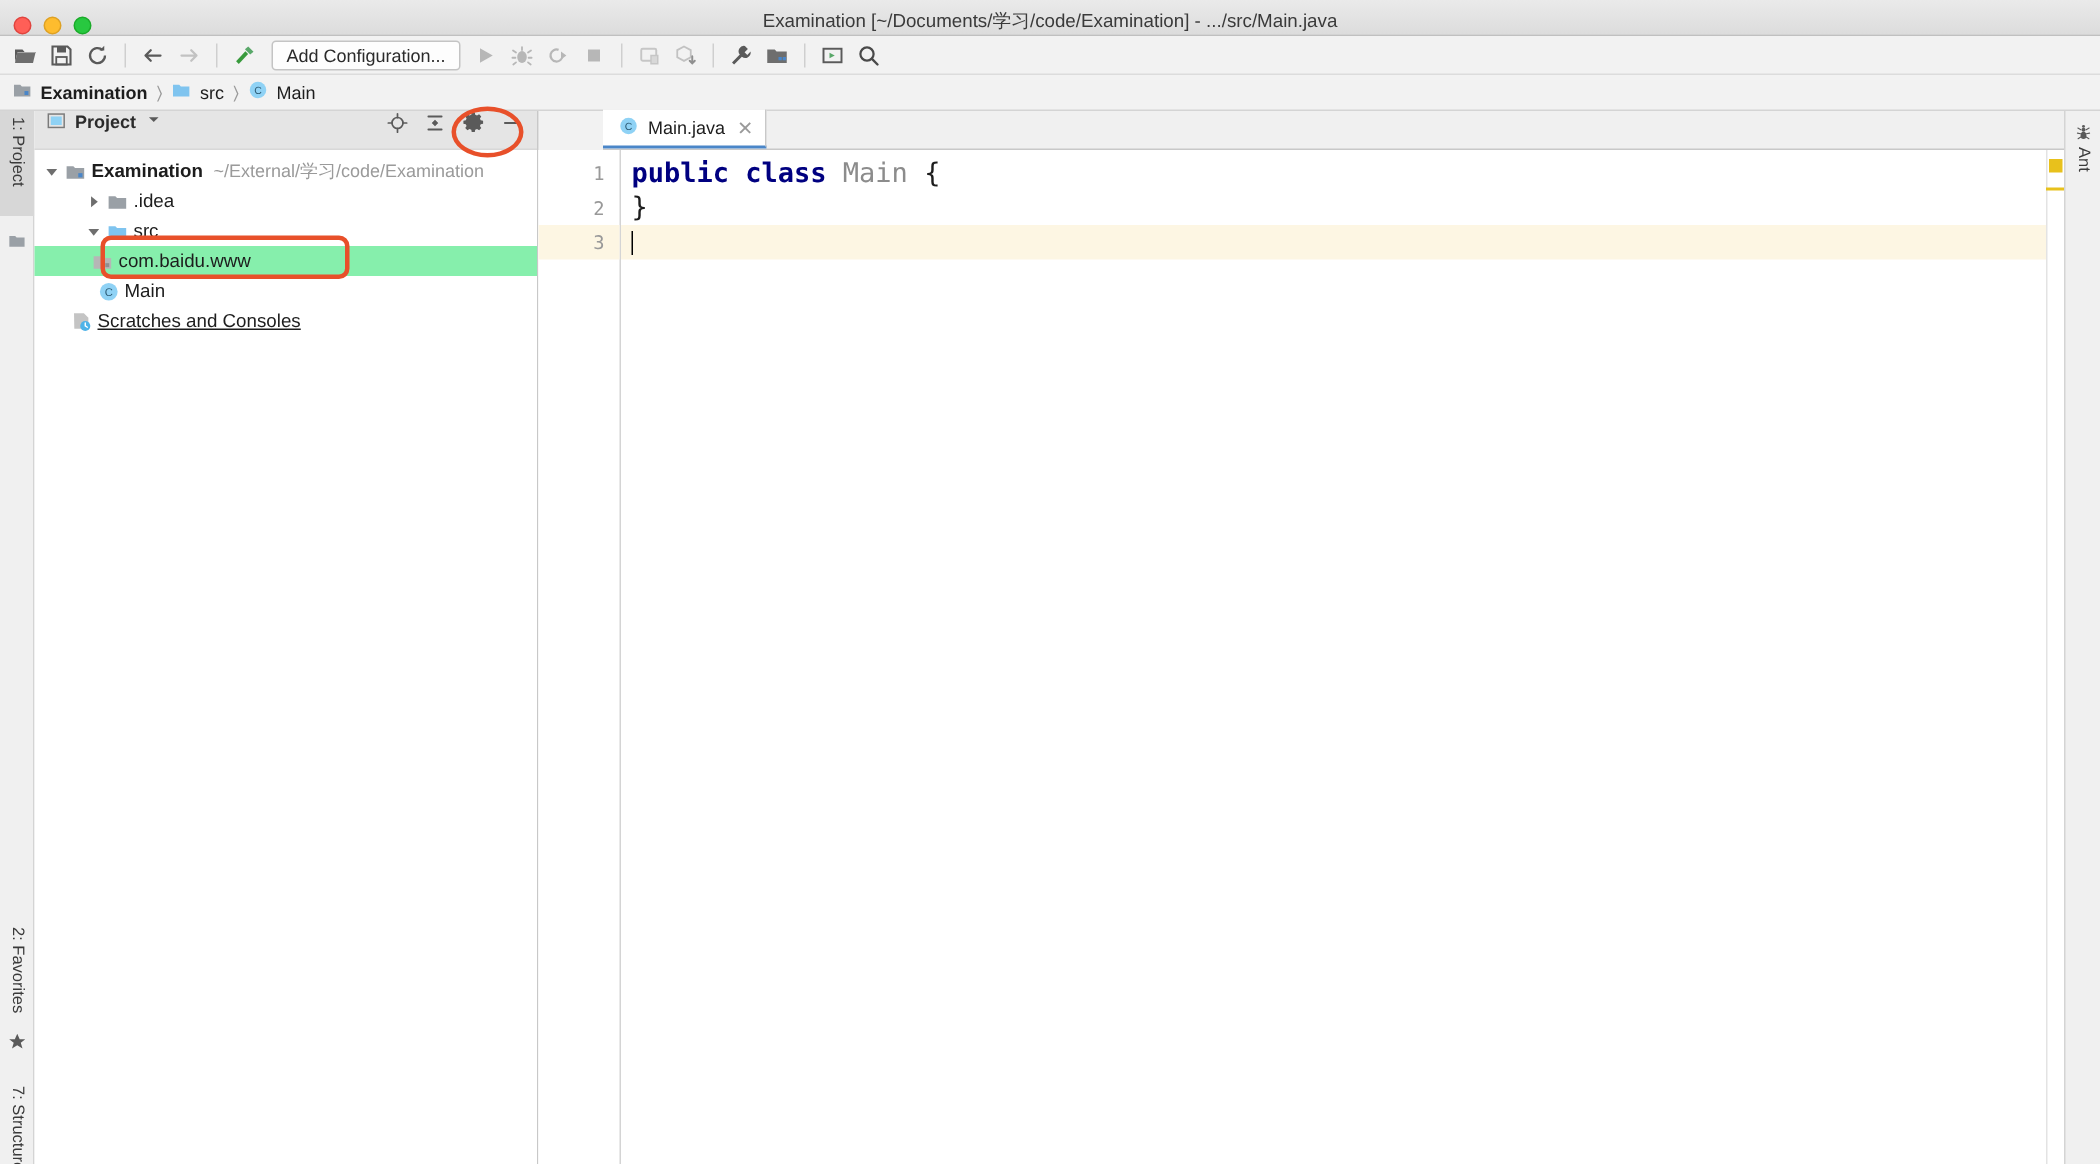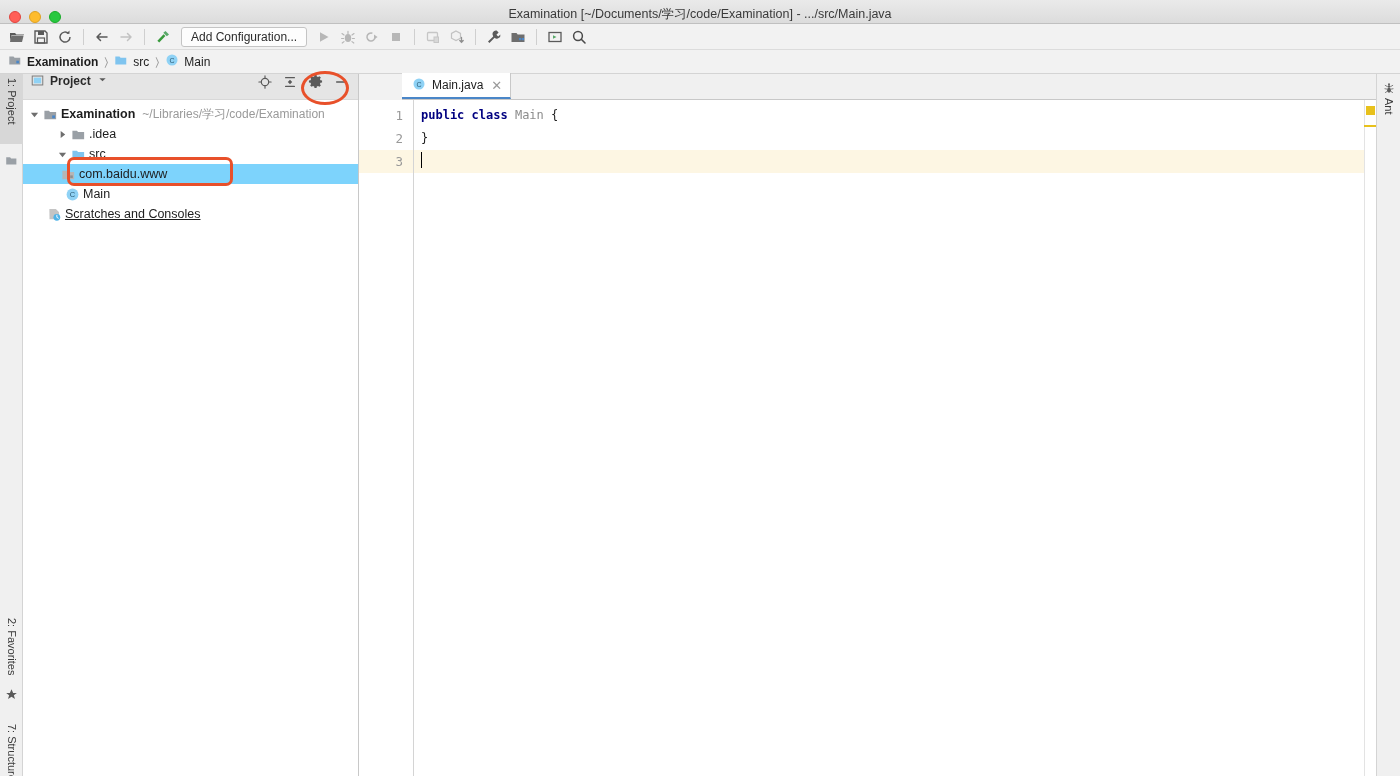--- a/index.html
+++ b/index.html
@@ -95,21 +95,21 @@
     gap:6px; flex-shrink:0;font-weight:bold;
   }
   .panel-title { font-size:12px; color:#2b2b2b; }
   .panel-head-icons { margin-left:auto; display:flex; align-items:center; gap:11px; padding-right:6px; }
 
   .tree { padding-top:4px; font-size:12.5px; position:relative; }
   .node {
     height:20px; display:flex; align-items:center;
     padding-left:4px; white-space:nowrap; position:relative;
   }
-  .node.sel { background:#7dd3fc;padding-left:36px; }
+  .node.sel { background:#86efac;padding-left:36px; }
   .arrow { width:14px; display:flex; align-items:center; justify-content:center; flex-shrink:0; }
   .nicon { width:18px; display:flex; align-items:center; justify-content:center; flex-shrink:0; }
   .nlabel { padding-left:2px; }
   .nlabel.bold { font-weight:bold; }
   .npath { color:#9a9a9a; padding-left:7px; font-size:12px; }
   .ind1 { padding-left:4px; }
   .ind2 { padding-left:32px; }
   .ind3 { padding-left:40px; }
 
   
@@ -145,21 +145,21 @@
   .edit-body { flex:1; display:flex; background:#fff; position:relative; min-height:0; }
   .gutter {
     width:55px; background:#fff; border-right:1px solid #d4d4d4;
     padding-top:4px; flex-shrink:0; text-align:right;
     font-family:"DejaVu Sans Mono", monospace; font-size:12.5px; color:#999;
   }
   .gline { height:23px; line-height:23px; padding-right:10px; }
   .gline.cur { background:#fdf6e3; }
   .code {
     flex:1; padding-top:4px; min-width:0; position:relative;
-    font-family:"DejaVu Sans Mono", monospace; font-size:12px;
+    font-family:"DejaVu Sans Mono", monospace; font-size:18px;
   }
   .cline { height:23px; line-height:23px; padding-left:7px; white-space:pre; }
   .cline.cur { background:#fdf6e3; }
   .kw { color:#000080; font-weight:bold; }
   .cls { color:#8c8c8c; }
   .caret {
     display:inline-block; width:1px; height:16px;
     background:#000; vertical-align:-3px;
   }
   .stripe {
@@ -407,21 +407,21 @@
               <path d="M1 3h8L5 8z" fill="#6e6e6e"></path>
             </svg>
         </span>
         <span class="nicon">
           <svg width="15" height="15" viewBox="0 0 16 16">
               <path d="M1.5 4h4.8l1.2 1.4H14V13H1.5z" fill="#9aa0a6"></path>
               <rect x="9.8" y="9" width="3" height="3" fill="#4a86c8"></rect>
             </svg>
         </span>
         <span class="nlabel bold">Examination</span>
-        <span class="npath">~/Libraries/学习/code/Examination</span>
+        <span class="npath">~/External/学习/code/Examination</span>
       </div>
 
       <div class="node ind2">
         <span class="arrow">
           <svg width="9" height="9" viewBox="0 0 10 10">
               <path d="M3 1v8l5-4z" fill="#6e6e6e"></path>
             </svg>
         </span>
         <span class="nicon">
           <svg width="15" height="15" viewBox="0 0 16 16">

